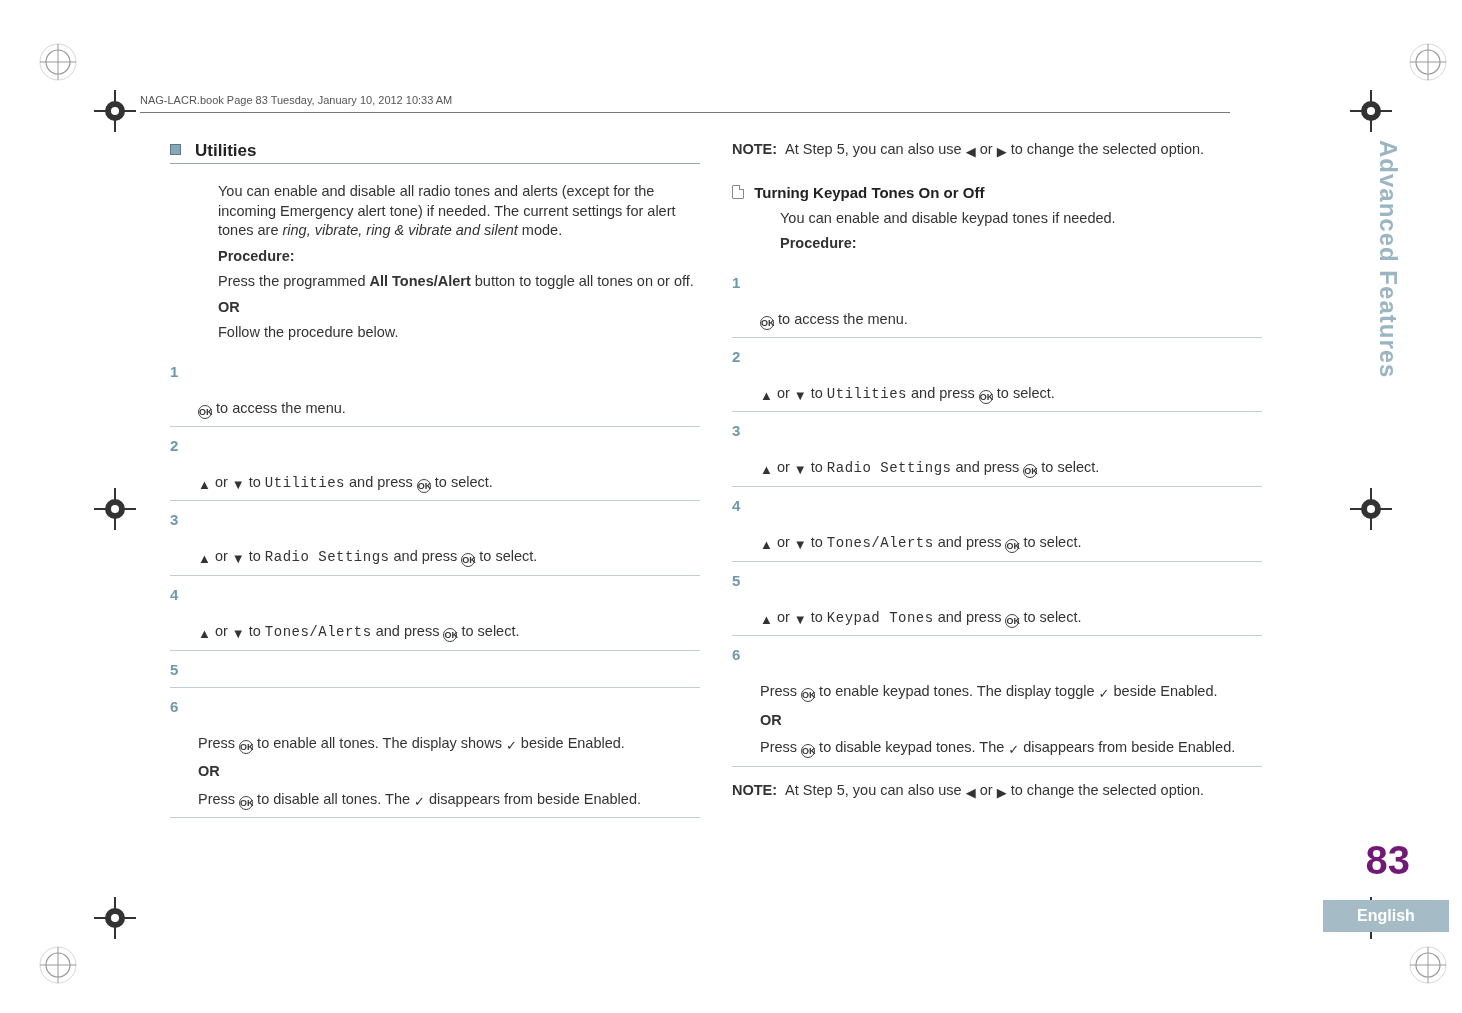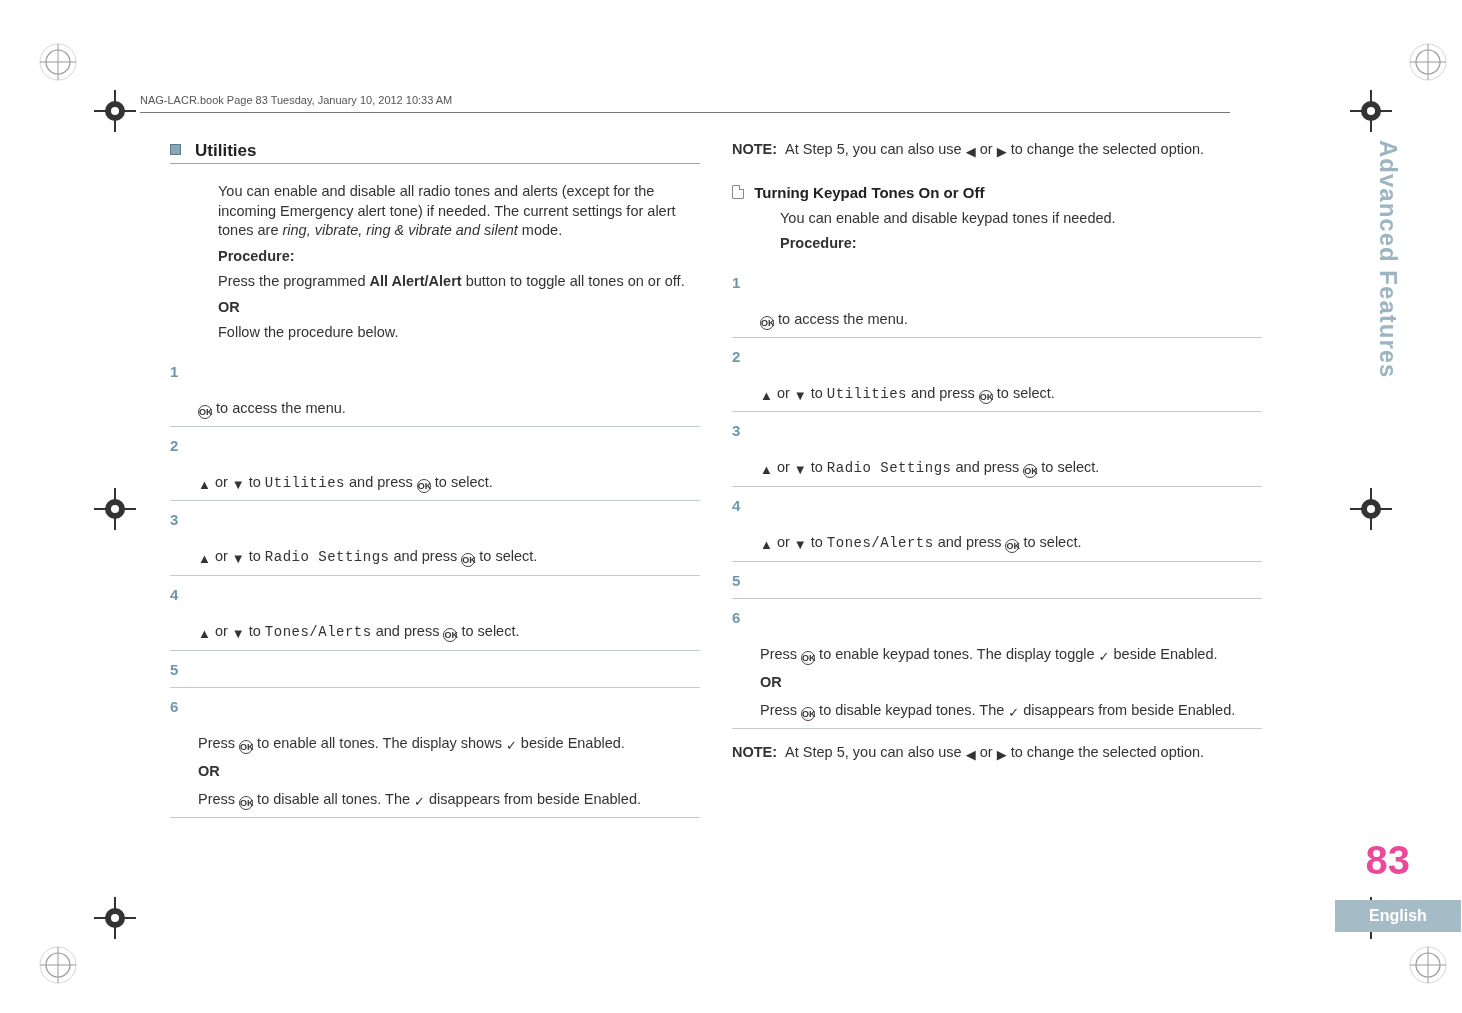--- a/index.html
+++ b/index.html
@@ -165,26 +165,26 @@
   .pagenum-box {
     position: absolute;
     right: 52px;
     top: 840px;
     width: 58px;
     text-align: right;
   }
   .pagenum {
     font-size: 40px;
     font-weight: bold;
-    color: #ec4899;
+    color: #701a75;
     line-height: 1;
   }
   .lang-bar {
     position: absolute;
-    right: 1px;
+    right: 13px;
     top: 900px;
     width: 126px;
     height: 32px;
     background: #a5bcc7;
     display: flex;
     align-items: center;
     justify-content: center;
   }
   .lang-bar span {
     color: #fff;
@@ -291,21 +291,21 @@
     </div>
     <hr class="section-rule">
 
 
     <p class="para">
       <span>You can enable and disable all radio tones and alerts (except for the incoming Emergency alert tone) if needed. The current settings for alert tones are </span><i>ring, vibrate, ring &amp; vibrate and silent</i><span> mode.</span>
     </p>
 
     <p class="bold-label para">Procedure:</p>
     <p class="para">
-      <span>Press the programmed </span><b>All Alert/Alert</b><span> button to toggle all tones on or off.</span>
+      <span>Press the programmed </span><b>All Tones/Alert</b><span> button to toggle all tones on or off.</span>
     </p>
     <p class="bold-label para">OR</p>
     <p class="para">Follow the procedure below.</p>
 
     <ol class="steps">
       <li>
         <span class="num">1</span>
         <span class="body">
           <span class="circ-ok">OK</span><span> to access the menu.</span>
         </span>
@@ -381,20 +381,23 @@
         </span>
       </li>
       <li>
         <span class="num">4</span>
         <span class="body">
           <span class="glyph">▲</span><span> or </span><span class="glyph">▼</span><span> to </span><span class="mono">Tones/Alerts</span><span> and press </span><span class="circ-ok">OK</span><span> to select.</span>
         </span>
       </li>
       <li>
         <span class="num">5</span>
+        <span class="body">
+          <span class="glyph">▲</span><span> or </span><span class="glyph">▼</span><span> to </span><span class="mono">Keypad Tones</span><span> and press </span><span class="circ-ok">OK</span><span> to select.</span>
+        </span>
       </li>
       <li>
         <span class="num">6</span>
         <span class="body">
           <span>Press </span><span class="circ-ok">OK</span><span> to enable keypad tones. The display toggle </span><span class="glyph">✓</span><span> beside Enabled.</span>
           <div class="sp4"></div>
           <b>OR</b>
           <div class="sp4"></div>
           <span>Press </span><span class="circ-ok">OK</span><span> to disable keypad tones. The </span><span class="glyph">✓</span><span> disappears from beside Enabled.</span>
         </span>

